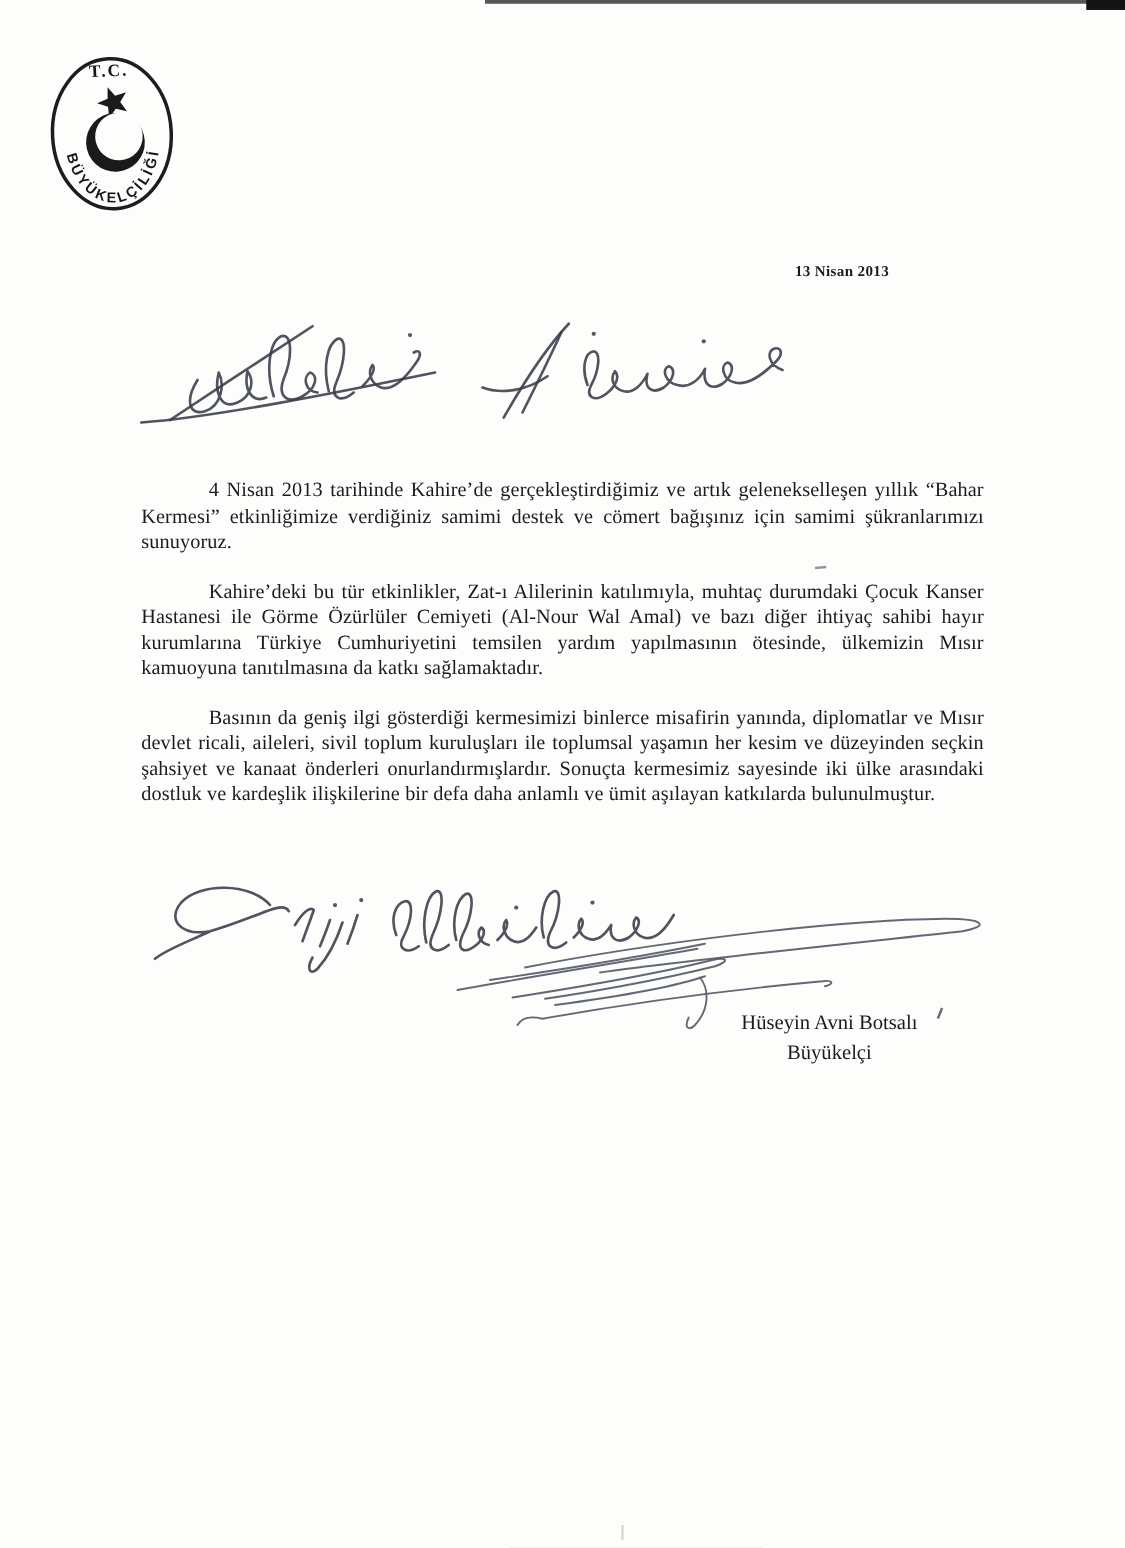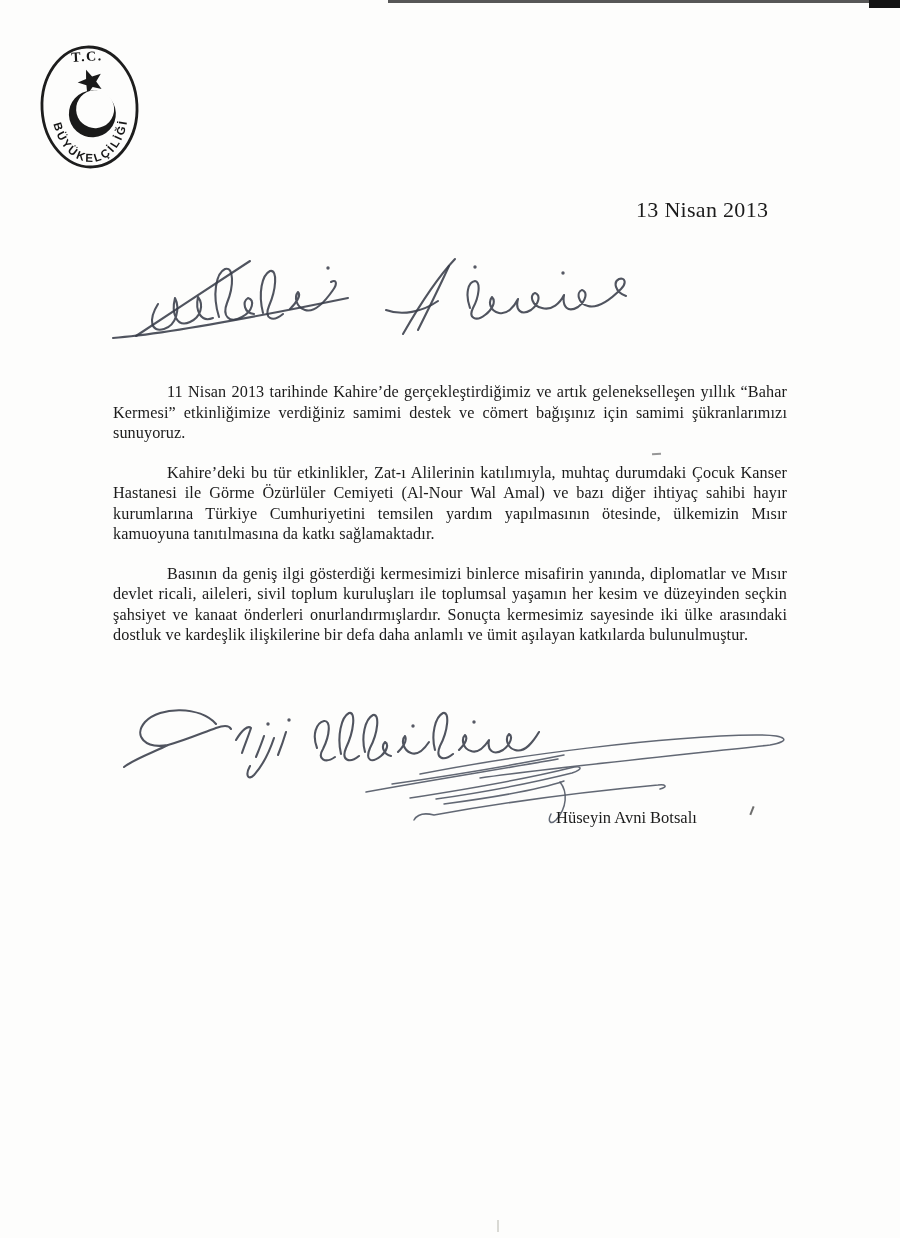--- a/index.html
+++ b/index.html
@@ -13,41 +13,41 @@
     color:#1b1b1b;
   }
   
   .scan-top-line{position:absolute;left:388px;top:0;width:484px;height:3px;background:#3a3a3a;opacity:.85;}
   .scan-top-corner{position:absolute;left:869px;top:0;width:31px;height:8px;background:#141414;}
   .scan-dash{position:absolute;left:652px;top:453px;width:9px;height:2px;background:#606060;opacity:.65;transform:rotate(-4deg);}
   .scan-mark-bottom{position:absolute;left:497px;top:1220px;width:2px;height:12px;background:#d9d9d4;}
   
   .seal{position:absolute;left:36px;top:30px;width:107px;height:142px;}
   
-  .date{position:absolute;left:636px;top:197px;font-size:22px;letter-spacing:.3px;}
+  .date{position:absolute;left:636px;top:210px;font-size:12px;letter-spacing:.3px;font-weight:bold;}
   
   .body-text{position:absolute;left:113px;top:382px;width:674px;}
   .body-text p{
     margin:0 0 19px 0;
     font-size:16.2px;
     line-height:20.5px;
     text-align:justify;
     text-indent:54px;
     letter-spacing:.1px;
   }
   
   .hw{position:absolute;}
   .hw path{fill:none;stroke:#383c49;stroke-width:2.1;stroke-linecap:round;stroke-linejoin:round;opacity:.88;}
   .hw circle{fill:#383c49;opacity:.85;}
   .salutation-hw{left:100px;top:248px;width:560px;height:100px;}
   .closing-hw{left:112px;top:700px;width:430px;height:85px;}
   .signature-hw{left:352px;top:730px;width:448px;height:100px;}
   .signature-hw path{stroke:#555b68;stroke-width:1.5;opacity:.92;}
   
-  .signer{position:absolute;left:556px;top:806px;width:215px;text-align:left;font-size:16.5px;line-height:24px;}
+  .signer{position:absolute;left:556px;top:806px;width:215px;text-align:center;font-size:16.5px;line-height:24px;}
   .tick-mark{position:absolute;left:751px;top:806px;width:1.5px;height:9px;background:#3c3c3c;opacity:.75;transform:rotate(22deg);}
   
   .seal ellipse{fill:none;stroke:#1d1d1d;stroke-width:2.8;}
   .seal .star{fill:#1a1a1a;}
   .seal .cres-outer{fill:#1a1a1a;}
   .seal .cres-inner{fill:#fdfdfc;}
   .seal text{fill:#161616;}
   .seal .tc{font-family:"Liberation Serif", serif;font-weight:bold;font-size:14px;letter-spacing:1.5px;}
   .seal .ring{font-family:"Liberation Sans", sans-serif;font-weight:bold;font-size:11.5px;letter-spacing:2.2px;}
 </style>
@@ -85,21 +85,21 @@
     <circle cx="228" cy="20" r="1.7"></circle>
     <path d="M303,86 C319,58 339,28 355,11"></path>
     <path d="M286,62 C302,68 322,64 338,53"></path>
     <path d="M349,18 C338,42 326,66 318,82"></path>
     <path d="M370,60 C365,46 368,34 375,33 C381,34 379,49 373,60 C368,70 376,74 385,67 C393,61 396,53 392,49 C388,54 390,63 399,65 C407,67 414,59 418,51 C415,62 421,68 431,62 C439,56 441,47 435,45 C429,47 432,58 442,60 C452,63 460,55 464,47 C462,59 468,65 478,59 C486,53 488,44 482,42 C476,44 478,56 488,58 C499,61 511,51 521,41 C527,35 525,29 519,31 C513,34 515,44 526,48"></path>
     <circle cx="375" cy="19" r="1.7"></circle>
     <circle cx="463" cy="25" r="1.7"></circle>
   </svg>
 
   <div class="body-text">
-    <p>11 Nisan 2013 tarihinde Kahire’de gerçekleştirdiğimiz ve artık gelenekselleşen yıllık “Bahar Kermesi” etkinliğimize verdiğiniz samimi destek ve cömert bağışınız için samimi şükranlarımızı sunuyoruz.</p>
+    <p>4 Nisan 2013 tarihinde Kahire’de gerçekleştirdiğimiz ve artık gelenekselleşen yıllık “Bahar Kermesi” etkinliğimize verdiğiniz samimi destek ve cömert bağışınız için samimi şükranlarımızı sunuyoruz.</p>
     <p>Kahire’deki bu tür etkinlikler, Zat-ı Alilerinin katılımıyla, muhtaç durumdaki Çocuk Kanser Hastanesi ile Görme Özürlüler Cemiyeti (Al-Nour Wal Amal) ve bazı diğer ihtiyaç sahibi hayır kurumlarına Türkiye Cumhuriyetini temsilen yardım yapılmasının ötesinde, ülkemizin Mısır kamuoyuna  tanıtılmasına da katkı sağlamaktadır.</p>
     <p>Basının da geniş ilgi gösterdiği kermesimizi binlerce misafirin yanında, diplomatlar ve Mısır devlet ricali, aileleri, sivil toplum kuruluşları ile toplumsal yaşamın her kesim ve düzeyinden seçkin şahsiyet ve kanaat önderleri onurlandırmışlardır. Sonuçta kermesimiz sayesinde iki ülke arasındaki dostluk ve kardeşlik ilişkilerine bir defa daha anlamlı ve ümit aşılayan katkılarda bulunulmuştur.</p>
   </div>
 
   <svg class="hw closing-hw" viewBox="0 0 430 85" role="img" aria-label="En iyi dileklerimle">
     <path d="M104,24 C88,6 48,6 33,22 C21,36 33,49 56,45 C42,52 22,59 12,67 M56,45 C74,40 90,33 104,28 C112,25 117,25 119,29"></path>
     <path d="M124,40 C130,30 136,25 139,28 C136,37 132,47 130,53"></path>
     <path d="M152,36 C149,45 146,52 144,57 M162,38 C158,50 152,64 142,75 C136,81 133,75 138,66 M174,32 C171,42 168,50 166,55"></path>
     <circle cx="156" cy="24" r="1.7"></circle>
     <circle cx="177" cy="20" r="1.7"></circle>
@@ -113,16 +113,17 @@
     <path d="M14,62 C80,50 150,39 206,29"></path>
     <path d="M40,54 C102,45 162,35 212,25"></path>
     <path d="M58,68 C122,58 182,47 218,38 C230,35 232,39 220,43 C172,55 112,65 84,69"></path>
     <path d="M92,74 C152,66 192,58 212,51"></path>
     <path d="M208,52 C216,62 215,78 204,90 C199,95 195,92 199,84"></path>
     <path d="M62,90 C66,83 74,83 82,85 C160,71 240,61 306,55 C314,54 316,57 308,59"></path>
   </svg>
 
   <div class="signer">
     <div>Hüseyin Avni Botsalı</div>
+    <div>Büyükelçi</div>
   </div>
   <div class="tick-mark"></div>
 
 </div>
 
 </body></html>

